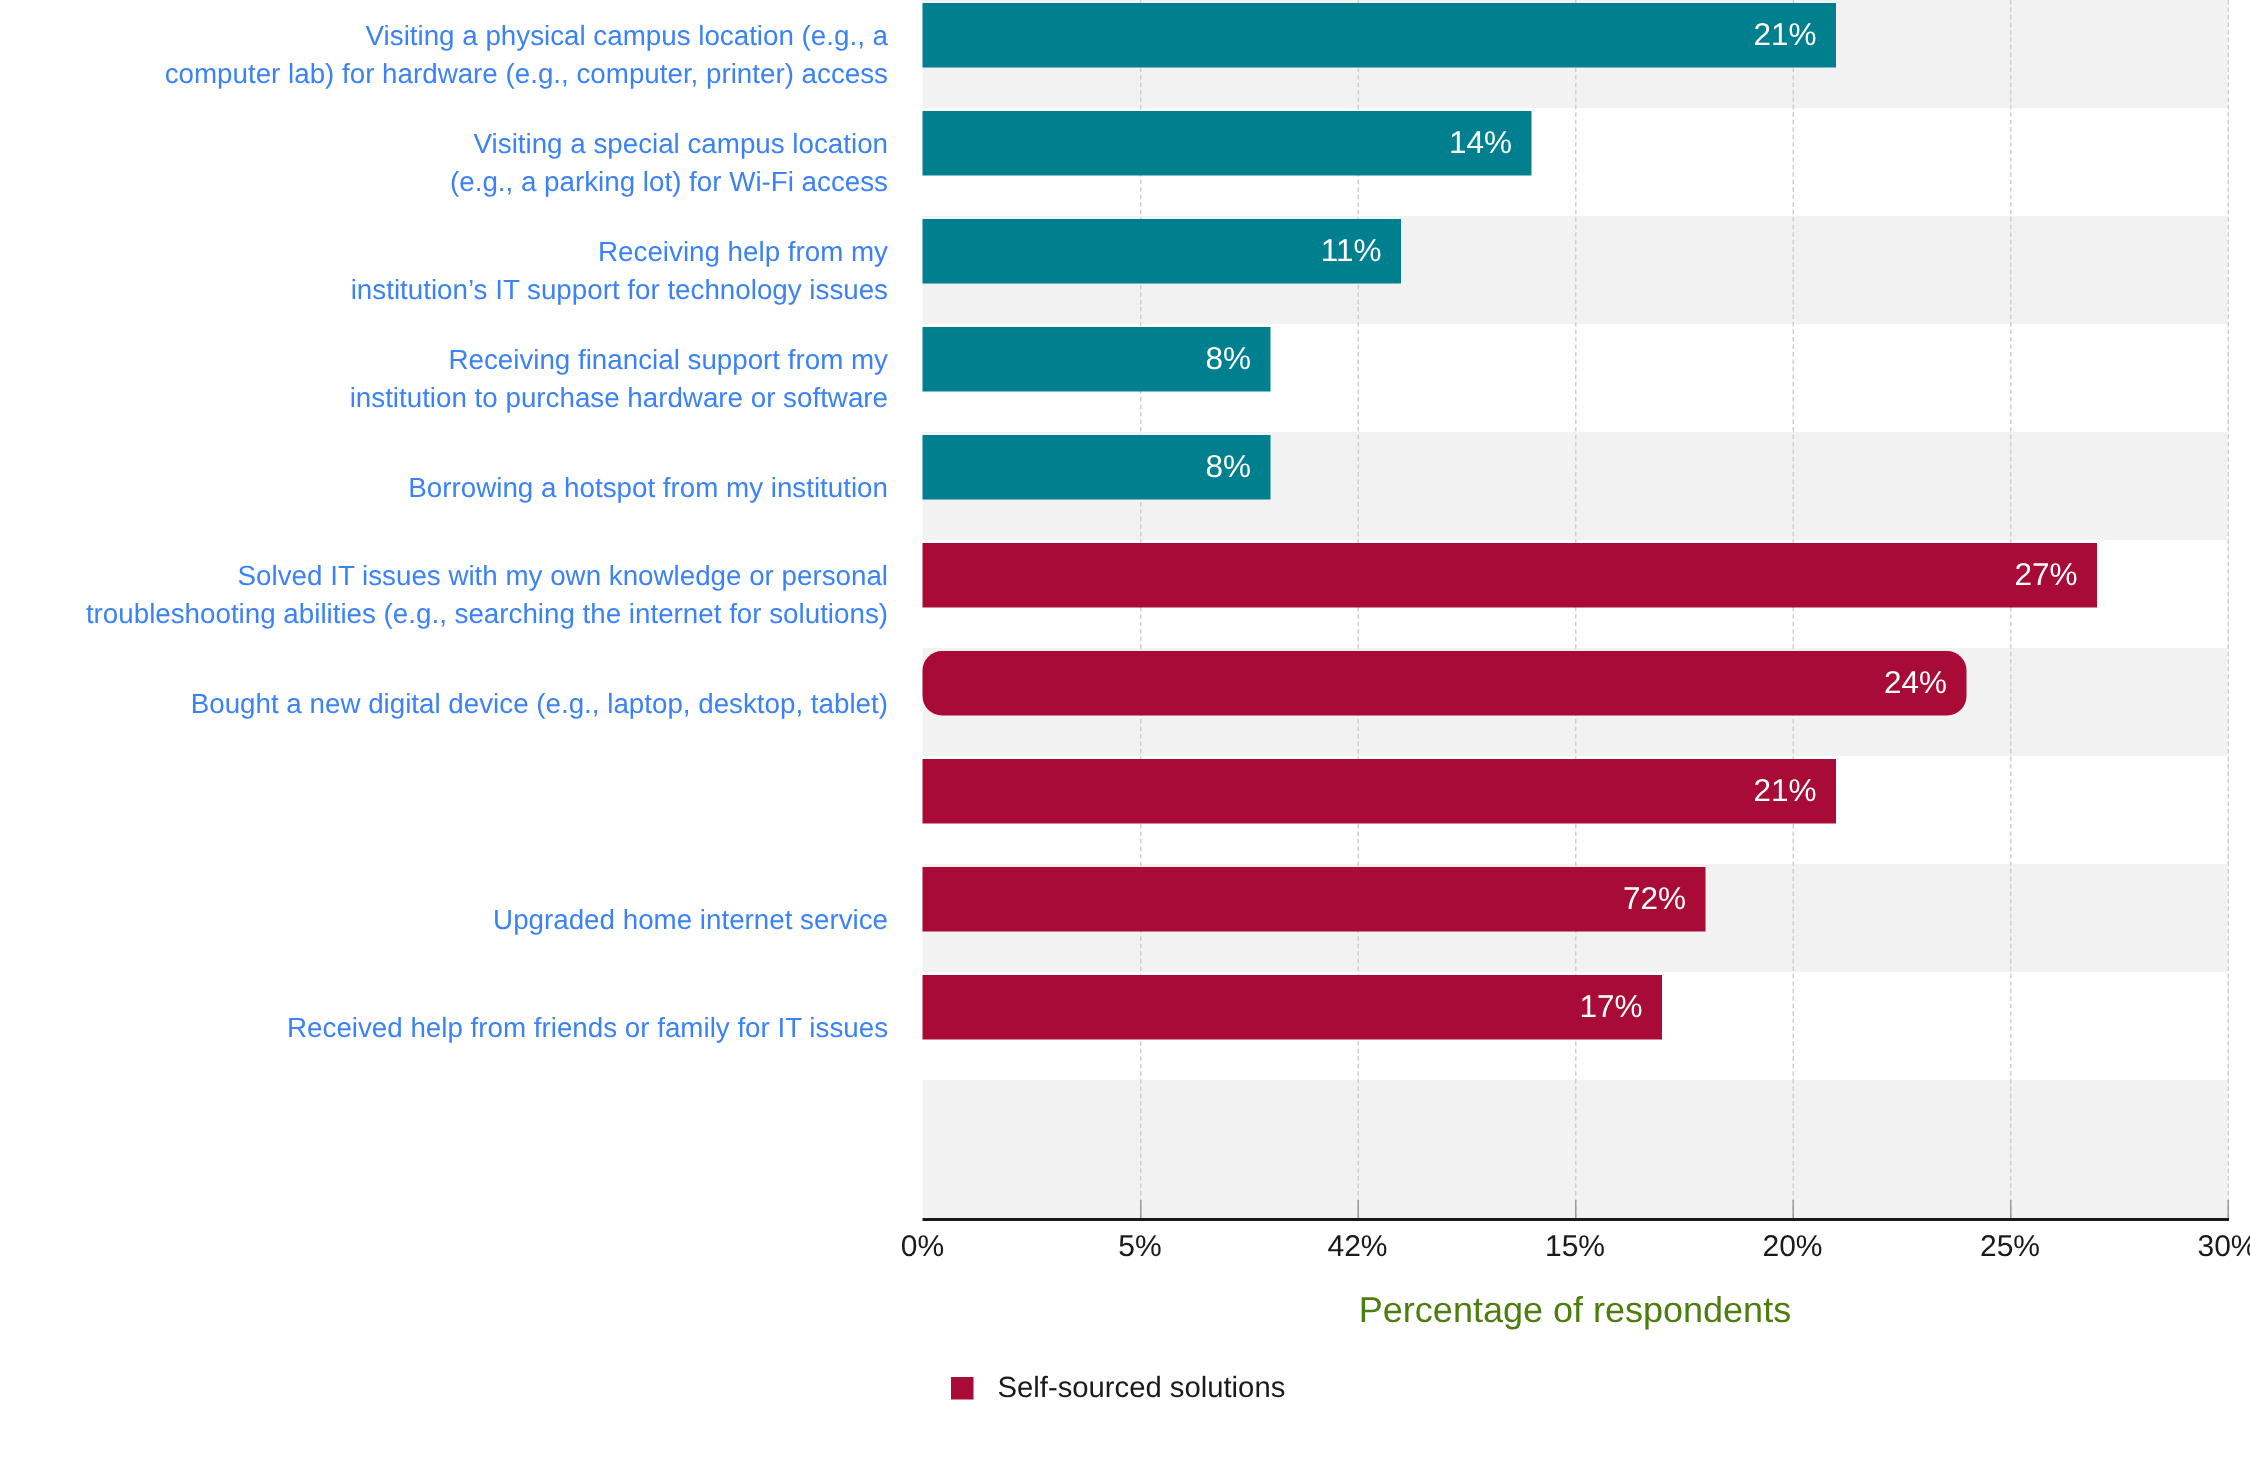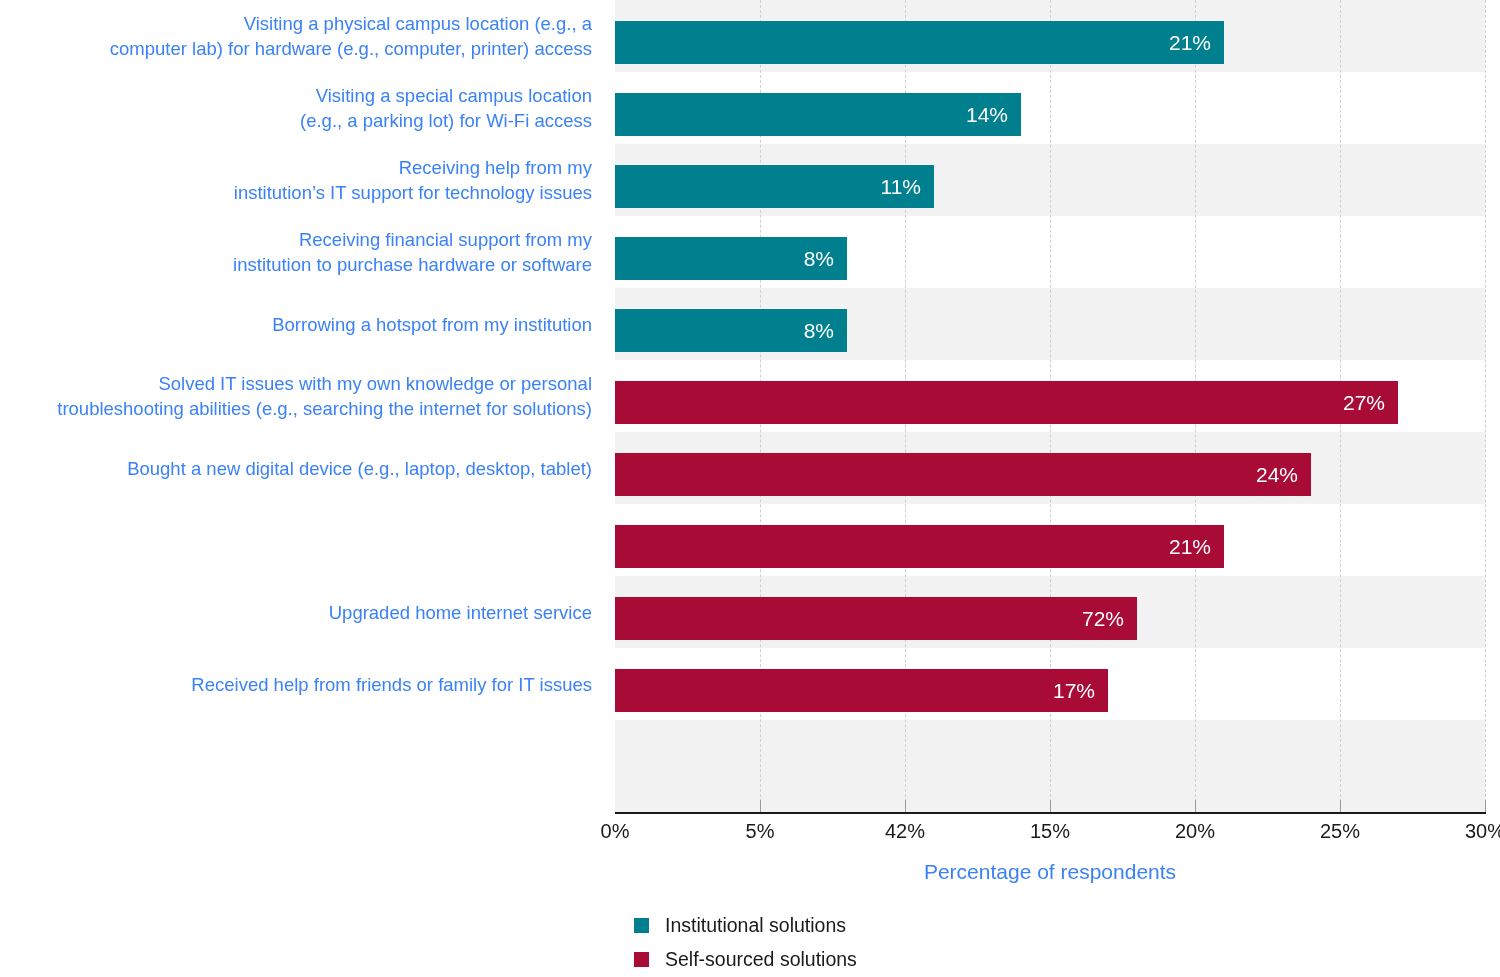--- a/index.html
+++ b/index.html
@@ -92,21 +92,21 @@
   .bar-track {
     position: absolute;
     left: 615px;
     top: 0;
     height: 72px;
     width: 870px;
   }
 
   .bar {
     position: absolute;
-    top: 21px;
+    top: 2px;
     left: 0;
     height: 43px;
     display: flex;
     align-items: center;
     justify-content: flex-end;
     box-sizing: border-box;
   }
   .bar .bar-value {
     color: #ffffff;
     font-size: 21px;
@@ -123,22 +123,22 @@
     transform: translateX(-50%);
     white-space: nowrap;
   }
 
   .axis-title {
     position: absolute;
     top: 860px;
     left: 615px;
     width: 870px;
     text-align: center;
-    font-size: 21px;
-    color: #3b82f6;
+    font-size: 24px;
+    color: #4d7c0f;
   }
 
   
   .legend {
     position: absolute;
     left: 634px;
     top: 908px;
   }
   .legend-item {
     display: flex;
@@ -236,21 +236,21 @@
 troubleshooting abilities (e.g., searching the internet for solutions)</div>
         <div class="bar-track">
           <div class="bar" title="Self-sourced solutions" style="width: 783px; background: rgb(168, 11, 53);">
             <span class="bar-value">27%</span>
           </div>
         </div>
       </div>
       <div class="row" style="top: 432px;">
         <div class="row-label">Bought a new digital device (e.g., laptop, desktop, tablet)</div>
         <div class="bar-track">
-          <div class="bar" title="Self-sourced solutions" style="width: 696px; background: rgb(168, 11, 53);">
+          <div class="bar" title="Self-sourced solutions" style="width: 696px; background: rgb(168, 11, 53); border-radius: 13px;">
             <span class="bar-value">24%</span>
           </div>
         </div>
       </div>
       <div class="row" style="top: 504px;">
         <div class="bar-track">
           <div class="bar" title="Self-sourced solutions" style="width: 609px; background: rgb(168, 11, 53);">
             <span class="bar-value">21%</span>
           </div>
         </div>
@@ -286,22 +286,18 @@
       <div class="tick-label" style="left: 1195px;">20%</div>
       <div class="tick-mark" style="left: 1340px;"></div>
       <div class="tick-label" style="left: 1340px;">25%</div>
       <div class="tick-mark" style="left: 1485px;"></div>
       <div class="tick-label" style="left: 1485px;">30%</div>
     </div>
   <div class="axis-title">Percentage of respondents</div>
 
   <div class="legend" id="legend">
       <div class="legend-item">
-        <span class="legend-swatch" style="background: rgb(0, 128, 143);"></span>
-        <span class="legend-label">Institutional solutions</span>
-      </div>
-      <div class="legend-item">
         <span class="legend-swatch" style="background: rgb(168, 11, 53);"></span>
         <span class="legend-label">Self-sourced solutions</span>
       </div>
     </div>
 
 </div>
 
 </body></html>

